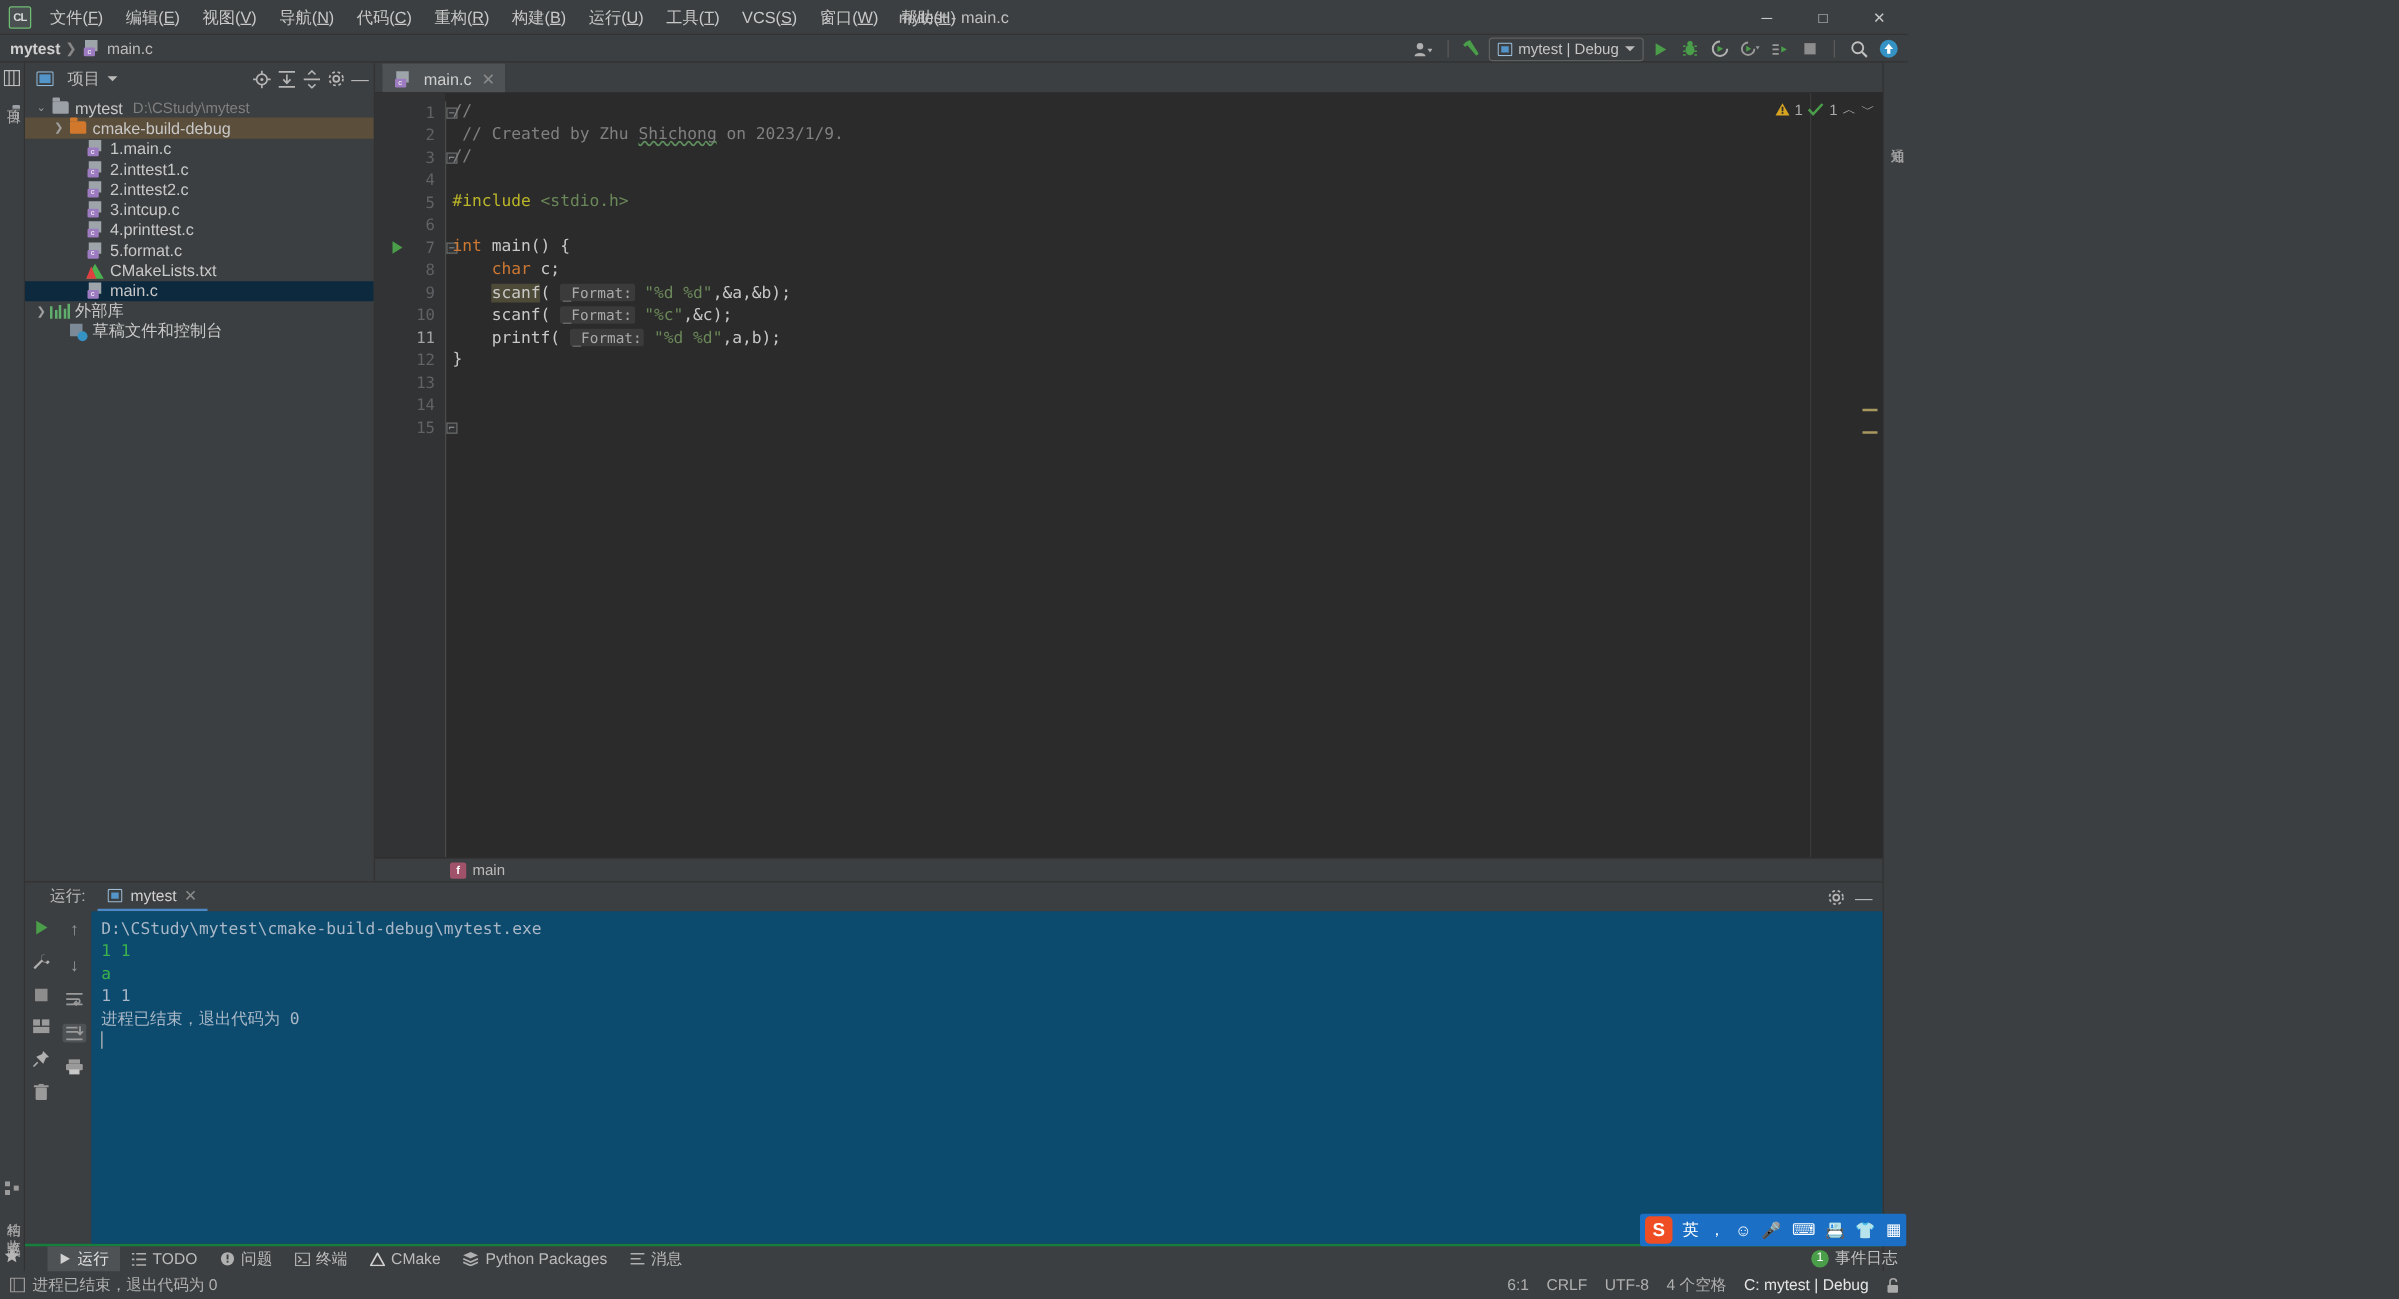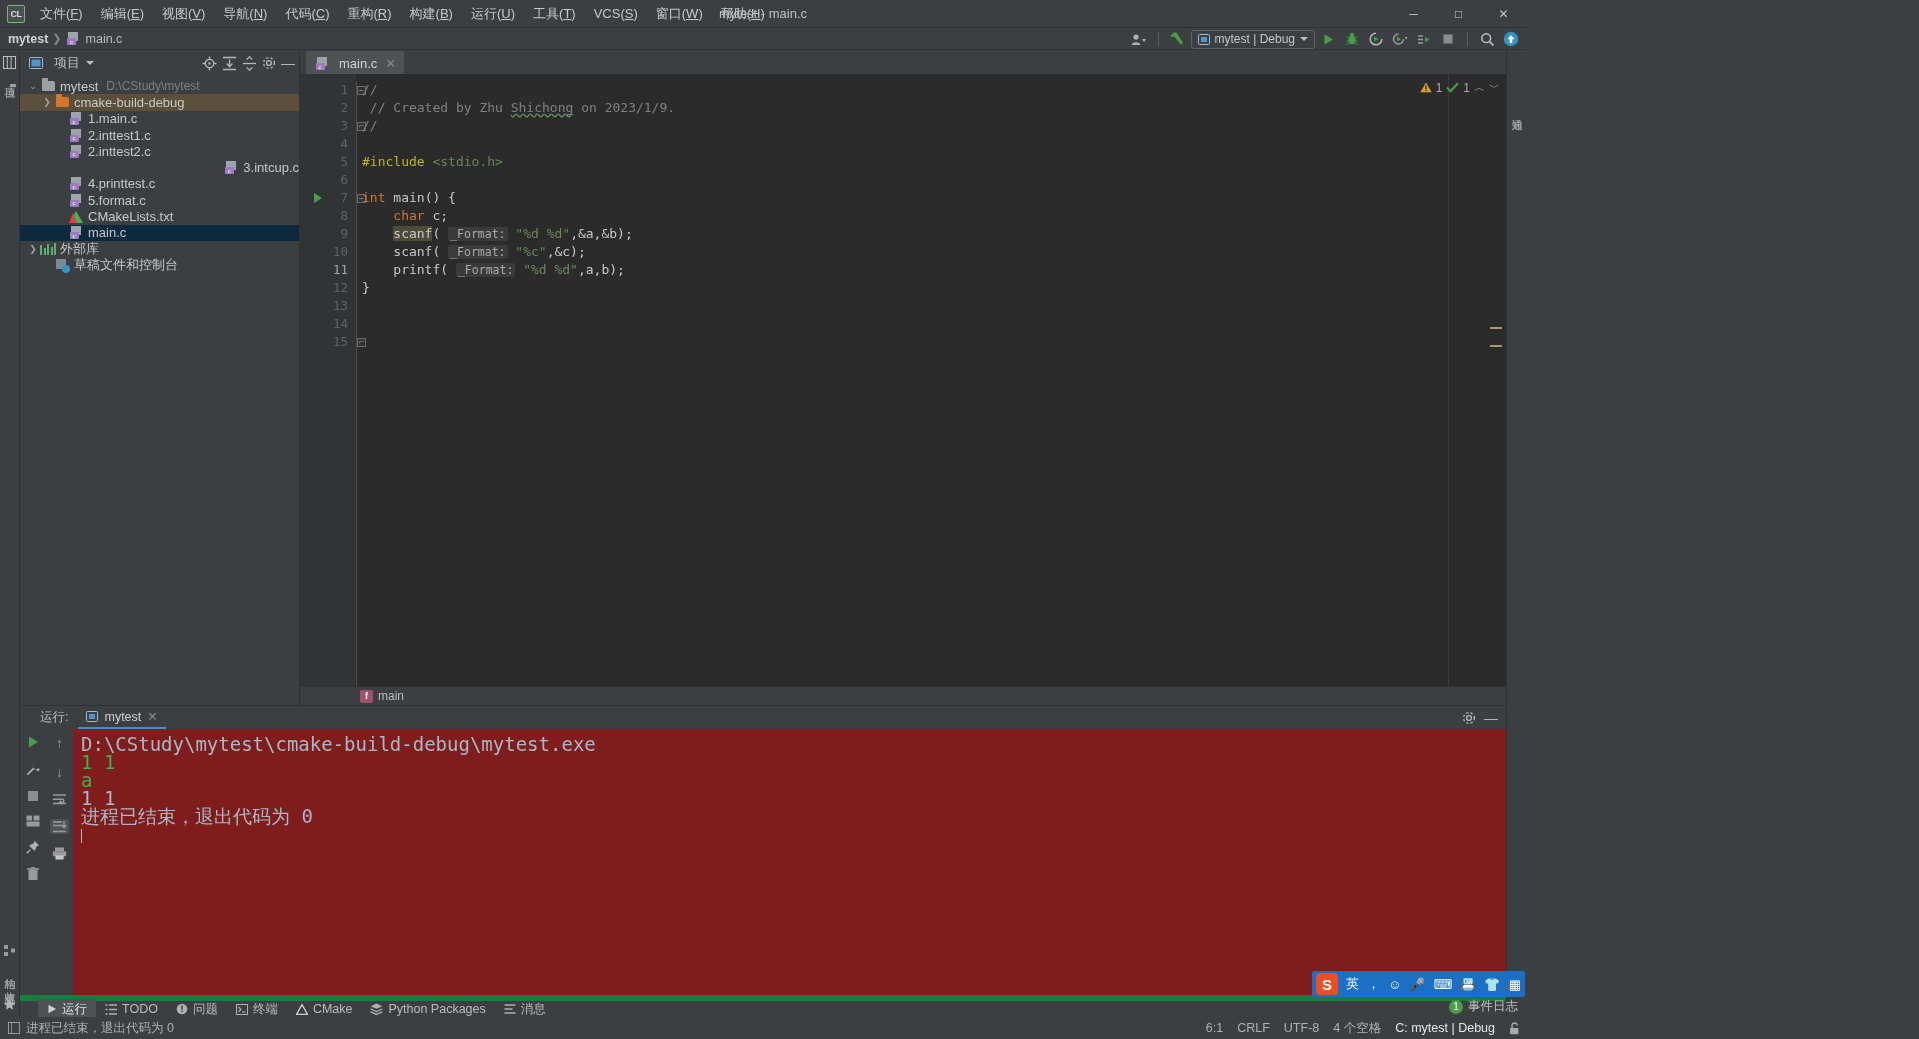--- a/index.html
+++ b/index.html
@@ -159,29 +159,29 @@
   .runwin-label { font-size: 12.5px; color: #bbb; margin-right: 10px; }
   .runtab {
     height: 22px; display: flex; align-items: center; gap: 6px; padding: 0 8px;
     border-bottom: 2px solid #4a88c7; font-size: 12.5px; color: #d0d0d0;
   }
   .runwin-head-right { margin-left: auto; display: flex; gap: 8px; padding-right: 8px; align-items: center; }
   .runwin-body { flex: 1; display: flex; min-height: 0; }
   .run-toolbar { width: 26px; background: #3c3f41; display: flex; flex-direction: column; align-items: center; gap: 13px; padding-top: 6px; }
   .run-toolbar2 { width: 27px; background: #3c3f41; display: flex; flex-direction: column; align-items: center; gap: 13px; padding-top: 6px; }
   .console {
-    flex: 1; background: #7f1d1d; font-family: "DejaVu Sans Mono", monospace; font-size: 19px;
+    flex: 1; background: #0c4a6e; font-family: "DejaVu Sans Mono", monospace; font-size: 13px;
     padding: 6px 0 0 8px; line-height: 18px; color: #a9b7c6; overflow: hidden; position: relative;
   }
   .cline2 { height: 18px; white-space: pre; }
   .green { color: #3cb44b; }
   .caretblk { display: inline-block; width: 1px; height: 14px; background: #bbb; vertical-align: -2px; }
 
   
-  .toolwin-bar { height: 22px; background: #3c3f41; display: flex; align-items: center; padding-left: 18px; gap: 0; border-top: 6px solid #15803d; flex: 0 0 22px; }
+  .toolwin-bar { height: 22px; background: #3c3f41; display: flex; align-items: center; padding-left: 18px; gap: 0; border-top: 2px solid #15803d; flex: 0 0 22px; }
   .twbtn { display: flex; align-items: center; gap: 5px; padding: 2px 9px; font-size: 12.5px; color: #bbb; }
   .twbtn.active { background: #4e5254; color: #e0e0e0; }
   .statusbar { height: 22px; background: #3c3f41; display: flex; align-items: center; padding: 0 6px; font-size: 12.5px; color: #b0b0b0; flex: 0 0 22px; }
   .status-right { margin-left: auto; display: flex; align-items: center; gap: 14px; }
   .evtlog { position: absolute; right: 8px; bottom: 24px; display: flex; align-items: center; gap: 5px; font-size: 12.5px; color: #c0c0c0; }
   .badge-g { width: 14px; height: 14px; border-radius: 50%; background: #4a9e4a; color: #fff; font-size: 10px;
              display: flex; align-items: center; justify-content: center; }
 
   
   .ime {
@@ -425,21 +425,21 @@
               <div class="trow" style="padding-left: 34px;">
                 <span class="chev"></span>
                 <span class="ico">
                   <span class="i-cfile">
                     <span class="pg"></span>
                     <span class="cb">c</span>
                   </span>
                 </span>
                 <span class="tlabel">2.inttest2.c</span>
               </div>
-              <div class="trow" style="padding-left: 34px; justify-content: flex-end;">
+              <div class="trow" style="padding-left: 34px;">
                 <span class="chev"></span>
                 <span class="ico">
                   <span class="i-cfile">
                     <span class="pg"></span>
                     <span class="cb">c</span>
                   </span>
                 </span>
                 <span class="tlabel">3.intcup.c</span>
               </div>
               <div class="trow" style="padding-left: 34px;">

